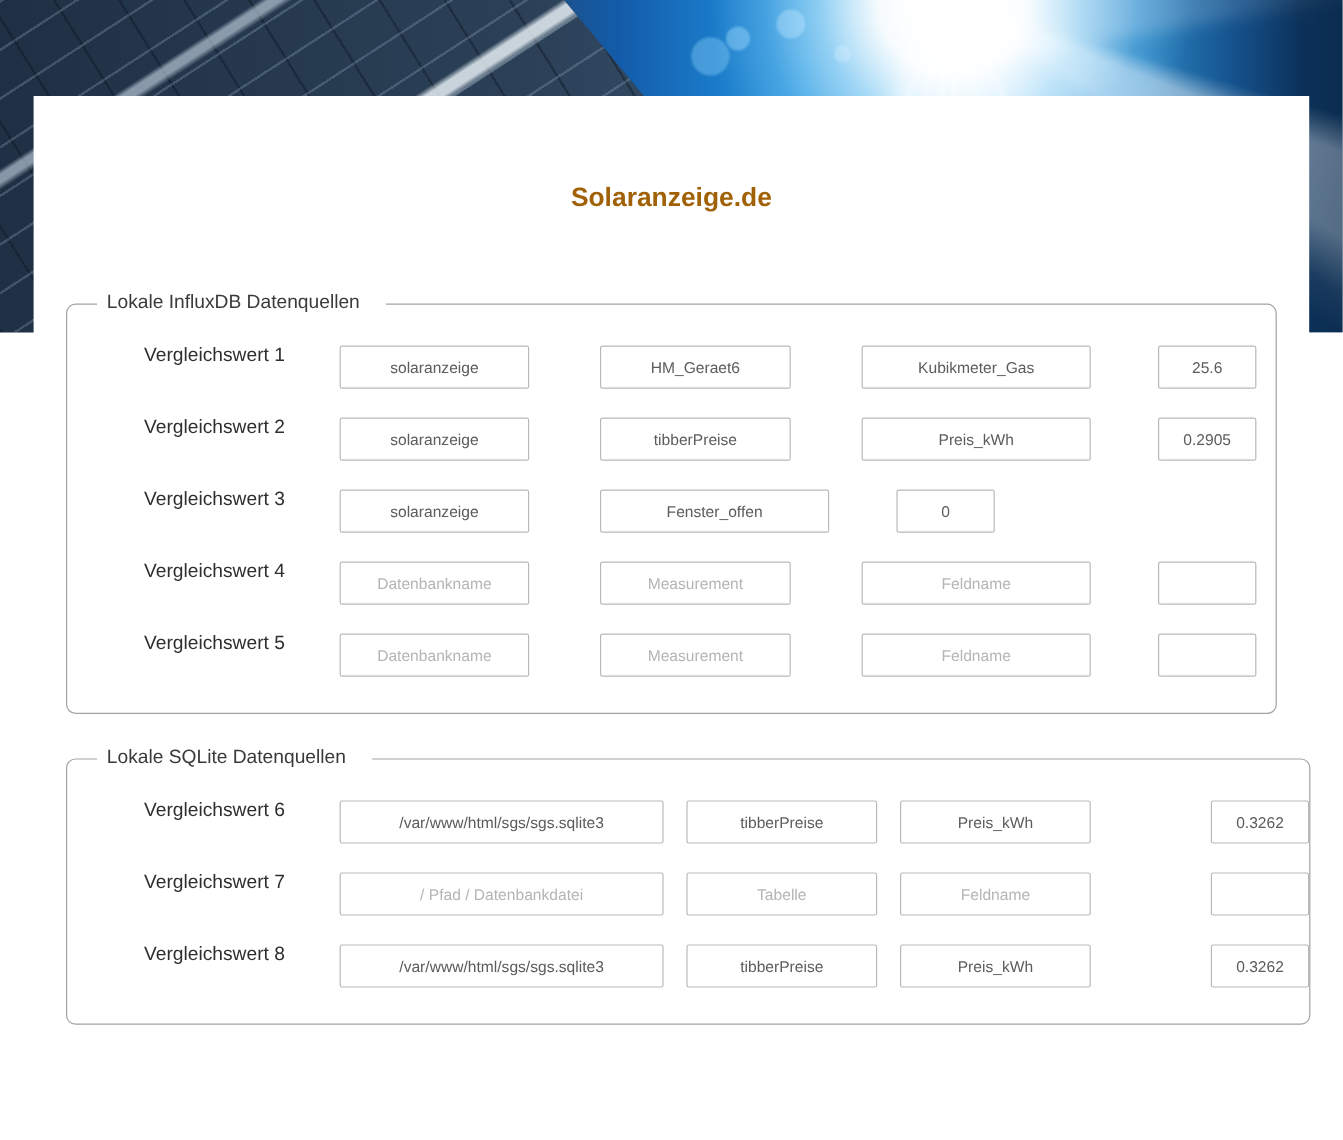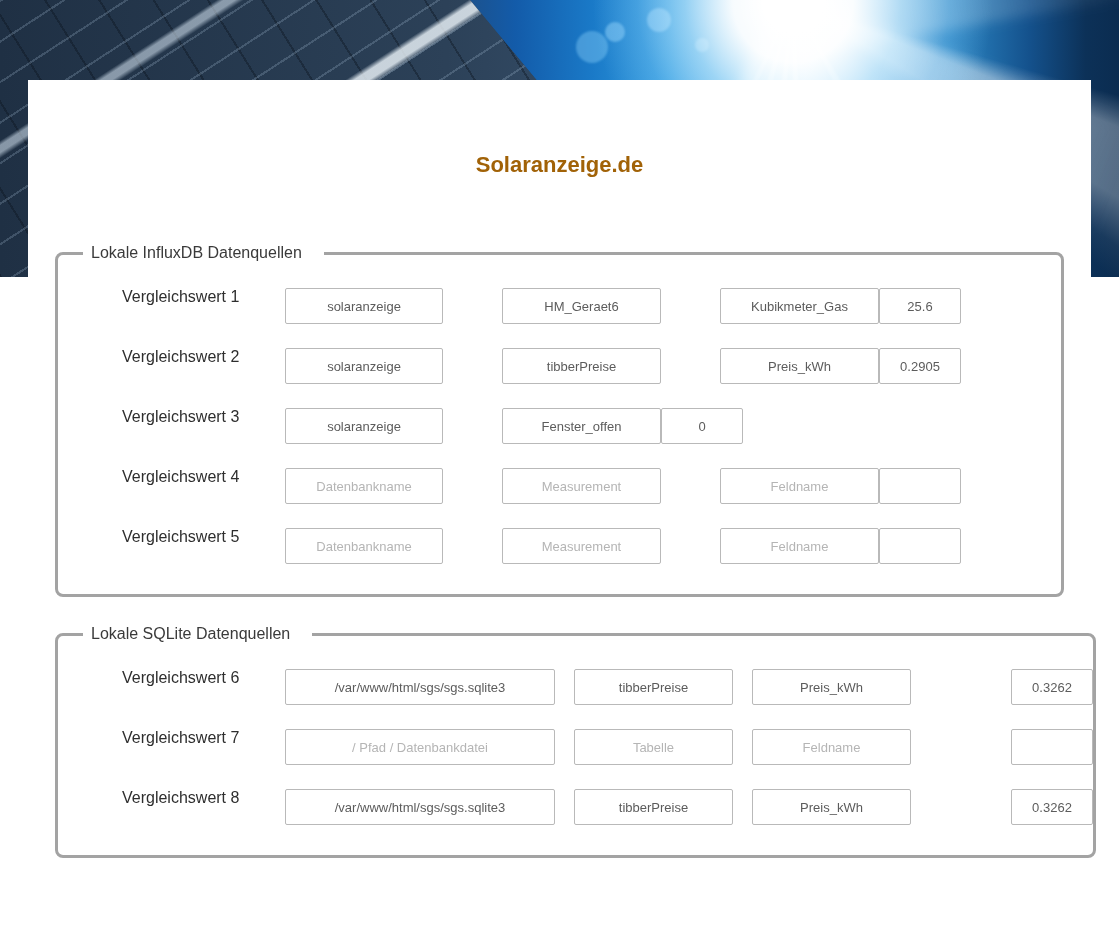--- a/index.html
+++ b/index.html
@@ -105,21 +105,21 @@
     text-align: center;
     font-size: 38px; font-weight: 400;
     letter-spacing: 1px; line-height: 1.15;
     color: #c6b1a1;
   }
 
   
   fieldset {
     width: 1009px;
     margin: 66px 0 0 27px;
-    border: 3px solid #a3a3a3;
+    border: 1px solid #a3a3a3;
     border-radius: 8px;
     padding: 26px 0 6px 0;
   }
   fieldset.sec-sqlite { margin-top: 28px; }
   legend {
     margin-left: 25px;
     padding: 0 22px 0 8px;
     font-size: 16px;
     color: #3a3a3a;
   }
@@ -136,21 +136,21 @@
     font-family: "Liberation Sans", "DejaVu Sans", sans-serif;
     font-size: 13px;
     color: #5c5c5c;
     padding: 0 4px;
     outline: none;
   }
   .row input::placeholder { color: #b5b5b5; opacity: 1; }
 
   .sec-influx .f0 { width: 158px; margin-right: 59px; }
   .sec-influx .f1 { width: 159px; margin-right: 59px; }
-  .sec-influx .f2 { width: 159px; }
+  .sec-influx .f2 { width: 191px; margin-right: 56px; }
   .sec-influx .f3 { width: 82px; }
 
   .sec-sqlite .f0 { width: 270px; margin-right: 19px; }
   .sec-sqlite .f1 { width: 159px; margin-right: 19px; }
   .sec-sqlite .f2 { width: 159px; margin-right: 56px; }
   .sec-sqlite .f3 { width: 82px; margin-left: 44px; }
 </style>
 </head>
 <body>
 

